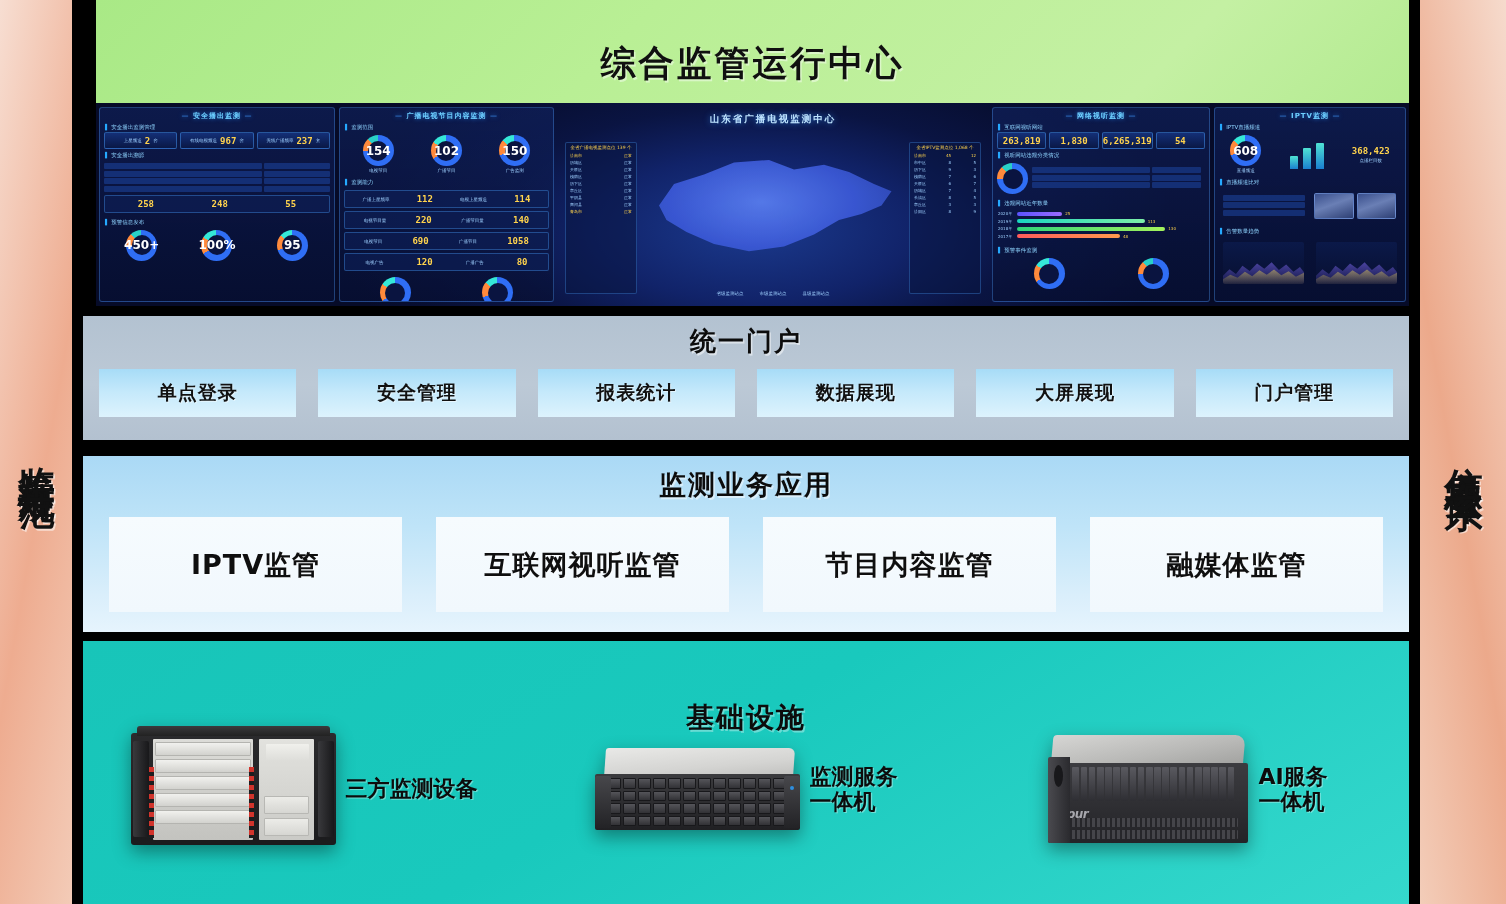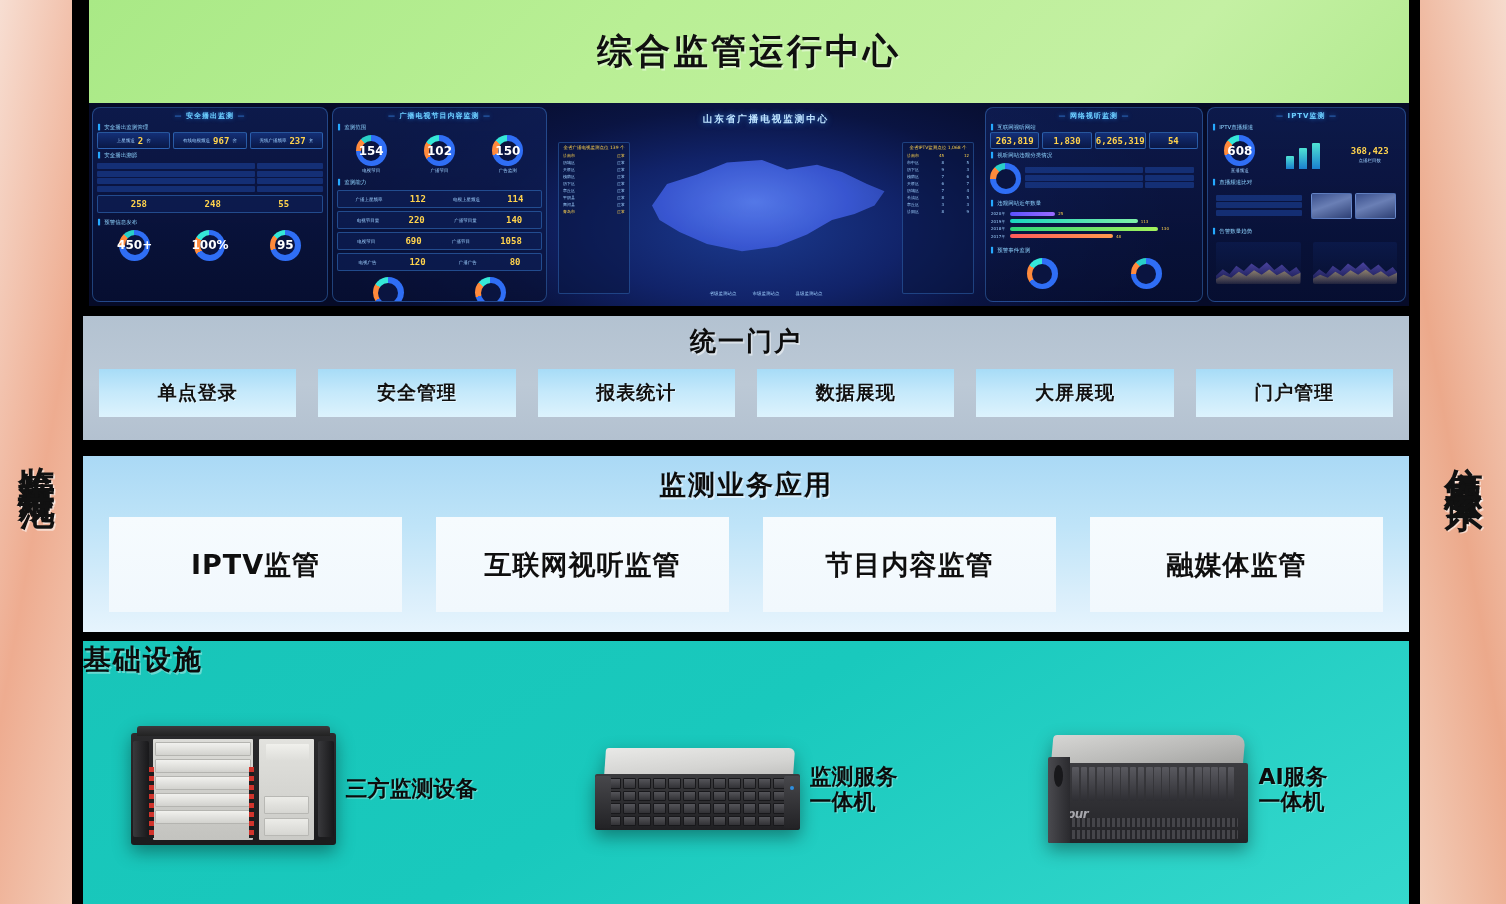--- a/index.html
+++ b/index.html
@@ -25,23 +25,23 @@
     text-shadow:1.5px 1.5px 0 rgba(255,255,255,.55);
     white-space:nowrap;
   }
   .side-bar.right .vtext { font-size:38px; }
 
   
   .center { position:absolute; left:72px; right:86px; top:0; bottom:0; background:#000; }
 
   
   .sec-top {
-    position:absolute; left:17px; right:11px; top:0; height:306px;
+    position:absolute; left:24px; right:11px; top:0; height:306px;
     background:linear-gradient(135deg,#a9e986 0%,#b9ef95 35%,#c4f0a3 70%,#a8e784 100%);
-    padding:0;
+    padding:12px;
   }
   .sec-top-title {
     height:103px; display:flex; align-items:center; justify-content:center;
     font-size:35px; font-weight:bold; color:#101010; letter-spacing:3px;
     text-shadow:1.5px 1.5px 0 rgba(255,255,255,.45);
   }
   .dash-wrap {
     position:absolute; left:0; right:0; top:103px; height:203px;
     background:#070d2a; overflow:hidden;
   }
@@ -49,21 +49,21 @@
   
   .dash {
     position:absolute; inset:0;
     background:
       radial-gradient(ellipse 420px 190px at 50% 62%, #1b3a8e 0%, #112369 38%, #0a1442 64%, #060b28 100%),
       linear-gradient(180deg,#0a1235 0%,#070d27 100%);
   }
   .dash-panel {
     position:absolute; top:4px; bottom:4px;
     border:1px solid rgba(80,160,255,.35);
-    border-radius:8px;
+    border-radius:3px;
     background:linear-gradient(180deg,rgba(17,35,96,.62) 0%,rgba(8,16,52,.70) 100%);
     overflow:hidden;
   }
   .p1 { left:3px;    width:236px; }
   .p2 { left:243px;  width:215px; }
   .p3 { left:462px;  width:430px; background:transparent; border-color:transparent; }
   .p4 { left:896px;  width:218px; }
   .p5 { left:1118px; right:3px; }
   .ph {
     text-align:center; font-size:7px; color:#6ed0ff; letter-spacing:1px;
@@ -205,22 +205,22 @@
     font-size:27px; font-weight:bold; color:#0f0f0f; letter-spacing:1px;
     text-shadow:1.2px 1.2px 0 rgba(255,255,255,.6);
   }
 
   
   .sec-infra {
     position:absolute; left:11px; right:11px; top:641px; bottom:0;
     background:linear-gradient(150deg,#18c5b9 0%,#19c9bd 45%,#35d8cd 100%);
   }
   .sec-infra-title {
-    font-size:28px; font-weight:bold; color:#0c0c0c;
-    letter-spacing:2px;
+    text-align:center; font-size:28px; font-weight:bold; color:#0c0c0c;
+    padding-top:58px; letter-spacing:2px;
     text-shadow:1.5px 1.5px 0 rgba(255,255,255,.35);
   }
   .infra-items { position:absolute; left:0; right:0; top:92px; display:flex; }
   .infra-item { flex:1; display:flex; align-items:center; justify-content:center; gap:10px; }
   .infra-label {
     font-size:22px; font-weight:bold; color:#0c0c0c; line-height:1.15; text-align:left;
     text-shadow:1.2px 1.2px 0 rgba(255,255,255,.35); white-space:pre-line;
   }
 
   

